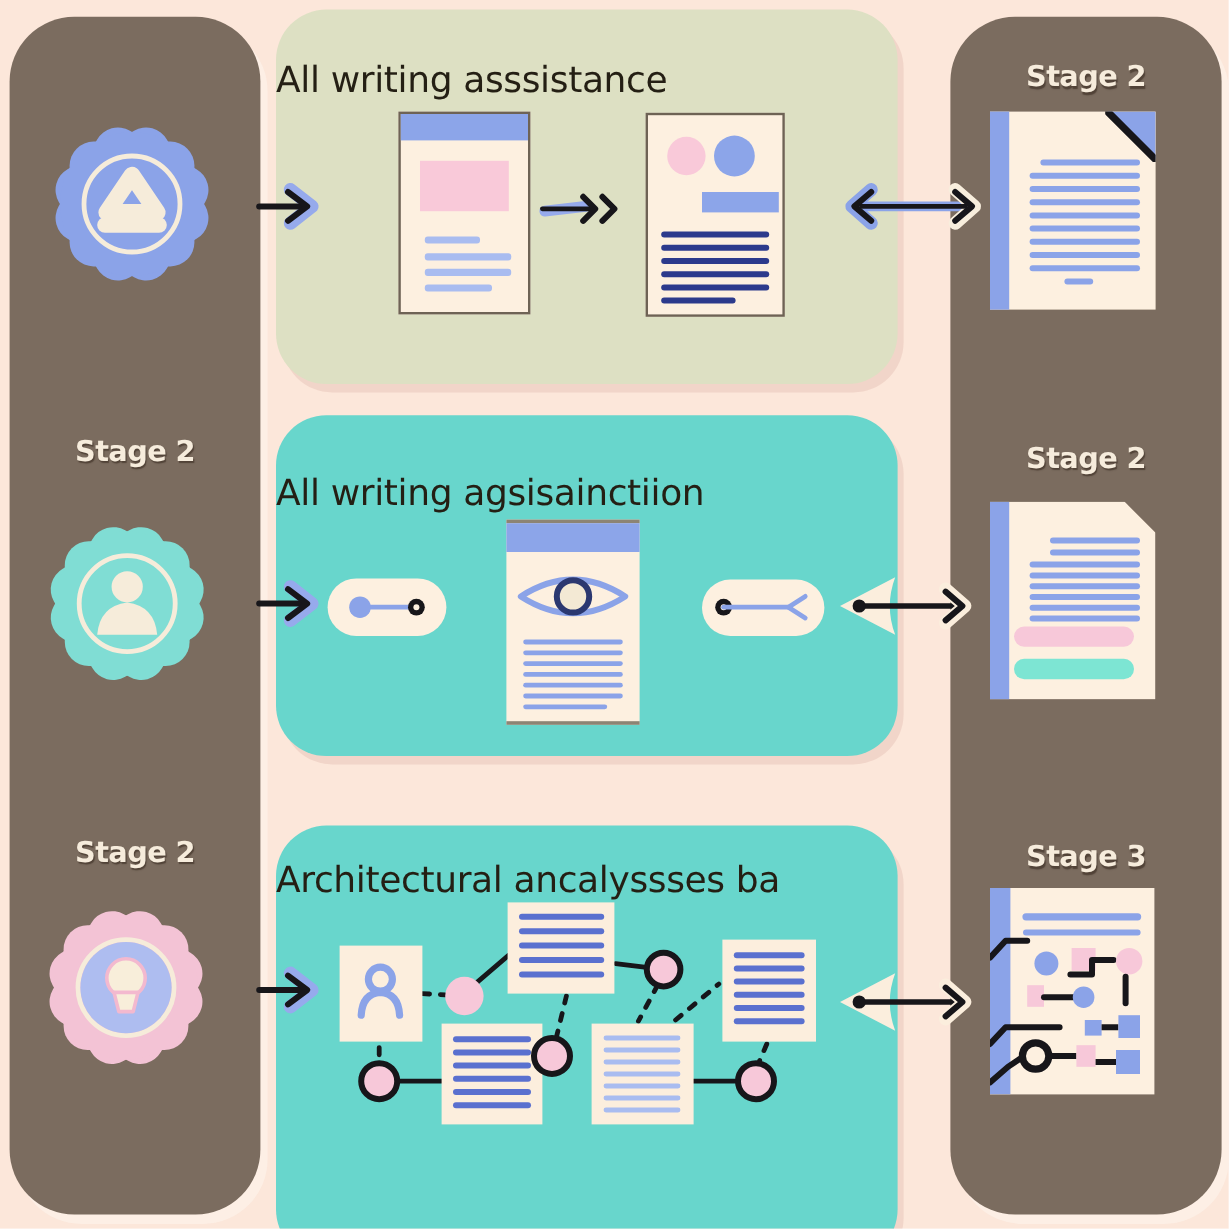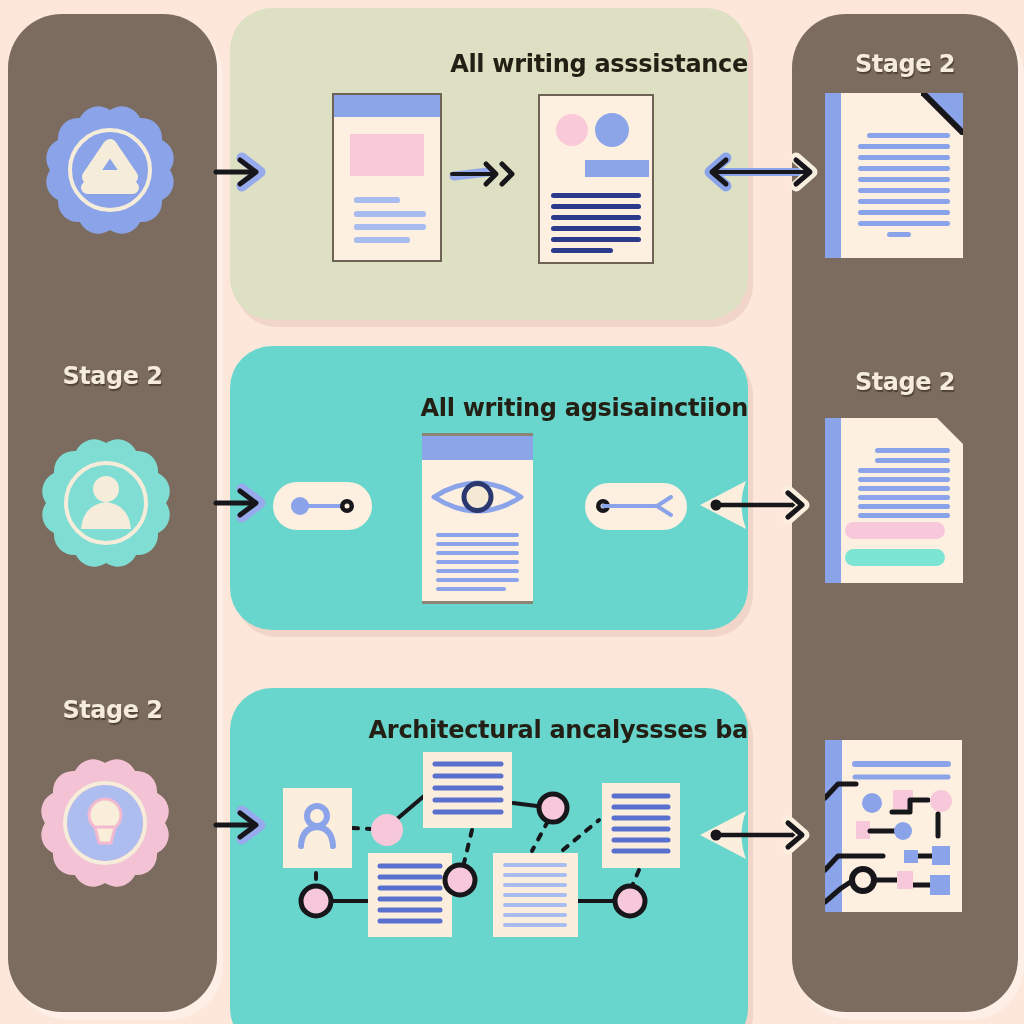--- a/index.html
+++ b/index.html
@@ -14,22 +14,22 @@
     font-family:"DejaVu Sans","Liberation Sans",sans-serif;
   }
   .col{position:absolute;top:14px;width:209px;height:998px;background:var(--column);
     border-radius:54px;box-shadow:6px 8px 0 rgba(253,240,230,.85);}
   .col.right{width:226px;}
   .stage-label{position:absolute;width:100%;text-align:center;color:var(--label-cream);
     font-size:24px;font-weight:700;letter-spacing:-.5px;
     text-shadow:1px 2px 1px rgba(58,44,34,.65);}
   .panel{position:absolute;left:230px;width:518px;border-radius:42px;
     box-shadow:5px 7px 0 rgba(205,150,140,.22);}
-  .panel-title{position:absolute;width:100%;text-align:right;color:#241f14;
-    font-size:24px;font-weight:700;letter-spacing:-.3px;}
+  .panel-title{position:absolute;width:100%;text-align:left;color:#241f14;
+    font-size:30px;font-weight:400;letter-spacing:-.3px;}
   
   .gear{position:absolute;width:136px;height:136px;}
   .gear .sq{position:absolute;inset:16px;background:var(--gc);border-radius:20px;}
   .gear .r30{transform:rotate(30deg);} .gear .r60{transform:rotate(60deg);}
   .gear .body{position:absolute;inset:8px;background:var(--gc);border-radius:50%;}
   .gear .ring{position:absolute;inset:26px;border:4px solid var(--cream-icon);border-radius:50%;}
   .gear .disc{position:absolute;inset:30px;background:#aebdf0;border-radius:50%;}
   .gear svg{position:absolute;inset:0;}
   
   .doc{position:absolute;background:var(--cream);}
@@ -121,20 +121,21 @@
         <div class="ln" style="left:33px;top:59px;width:92px"></div>
         <div class="ln" style="left:33px;top:68px;width:92px"></div>
         <div class="ln" style="left:33px;top:77px;width:92px"></div>
         <div class="ln" style="left:33px;top:86px;width:92px"></div>
         <div class="ln" style="left:33px;top:95px;width:92px"></div>
       </div>
       <div style="position:absolute;left:20px;top:104px;width:100px;height:17px;border-radius:9px;background:#f7c8d9"></div>
       <div style="position:absolute;left:20px;top:131px;width:100px;height:17px;border-radius:9px;background:#7de5d3"></div>
     </div>
 
+    <div class="stage-label" style="top:686px">Stage 3</div>
 
     <div class="doc" style="left:33px;top:726px;width:137px;height:172px">
       <svg width="137" height="172" viewBox="0 0 137 172">
         <rect x="0" y="0" width="17" height="172" fill="#8ba3e8"></rect>
         <line x1="30" y1="24" x2="123" y2="24" stroke="#8ba3e8" stroke-width="6" stroke-linecap="round"></line>
         <line x1="30" y1="37" x2="123" y2="37" stroke="#8ba3e8" stroke-width="5" stroke-linecap="round"></line>
         <polyline points="31,44 13,44 0,58" fill="none" stroke="#17161a" stroke-width="5" stroke-linecap="round" stroke-linejoin="round"></polyline>
         <circle cx="47" cy="63" r="10" fill="#8ba3e8"></circle>
         <rect x="68" y="50" width="20" height="19" fill="#f7c8d9"></rect>
         <polyline points="67,72 85,72 85,60 103,60" fill="none" stroke="#17161a" stroke-width="5" stroke-linejoin="round" stroke-linecap="round"></polyline>

